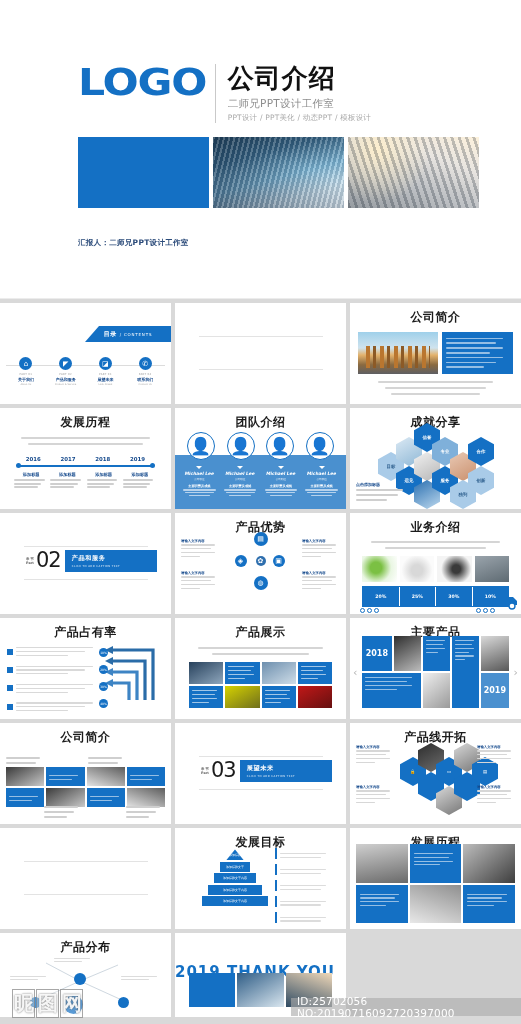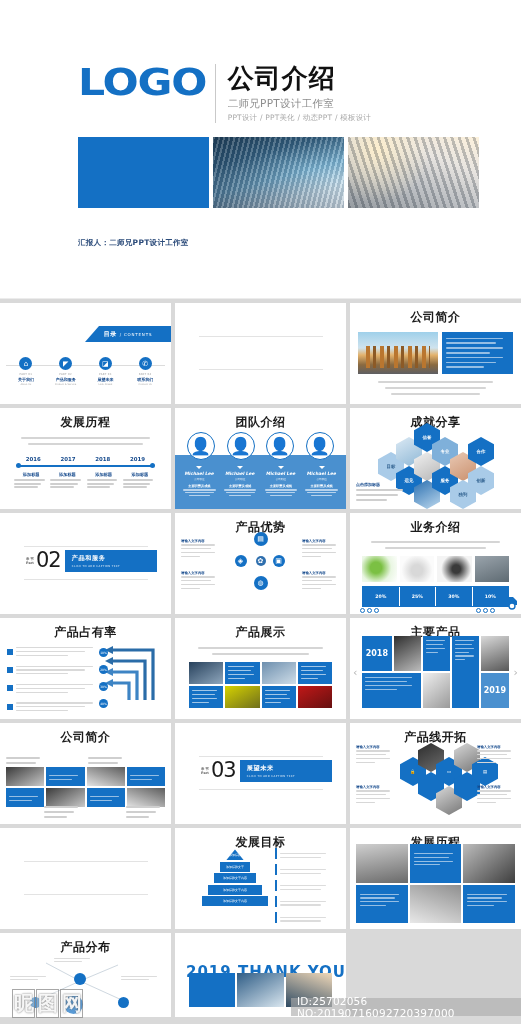--- a/index.html
+++ b/index.html
@@ -222,21 +222,21 @@
 
   
   .dist{ position:absolute; inset:14px 6px 4px 6px;}
   .node{ position:absolute; border-radius:50%; background:#1470c4; }
   .node.lt{ background:#4a90cf;}
   .dnote{ position:absolute; width:40px;}
   .dnote .h{ font-size:3px;font-weight:bold;color:#14498c;}
   .dnote .blur-line{height:1.1px;margin:1.1px 0;background:#dcdcdc;}
 
   
-  .ty-title{ position:absolute; left:0; right:0; top:30px; text-align:right;
+  .ty-title{ position:absolute; left:0; right:0; top:30px; text-align:left;
              font-size:15px; font-weight:900; color:#1470c4; letter-spacing:1px; }
   .ty-strip{ position:absolute; left:14px; right:14px; bottom:10px; height:34px; display:flex; gap:2px;}
   .ty-cell{ flex:1; }
   .ty-cell.s{ background:#1470c4;}
   .ty-cell.p1{ background:linear-gradient(150deg,#2f5d86,#d9e6ef);}
   .ty-cell.p2{ background:linear-gradient(200deg,#f0d8b8,#2e4a63);}
 
   
   .wm{ position:absolute; left:0; bottom:0; width:521px; height:42px; pointer-events:none; }
   .wm-logo{ position:absolute; left:12px; bottom:6px; display:flex; align-items:center;

